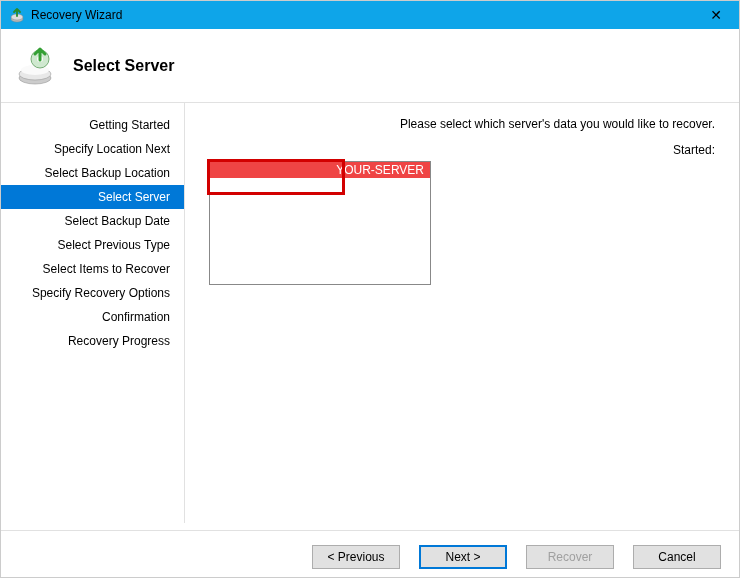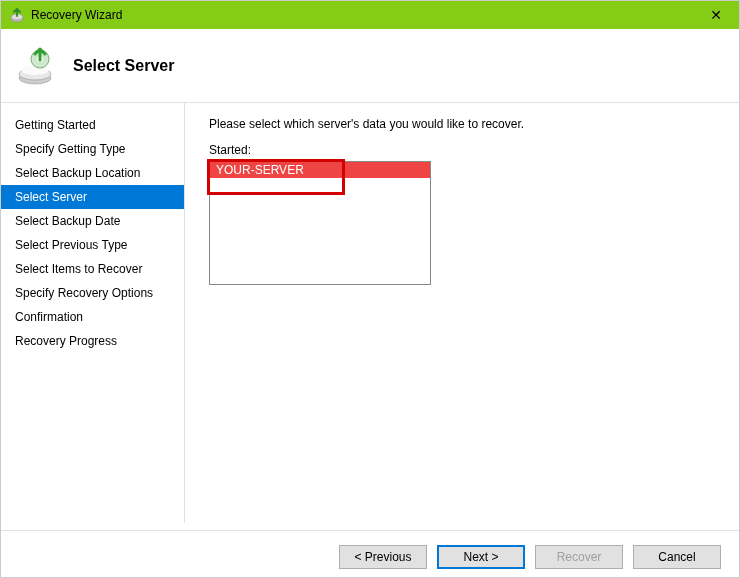--- a/index.html
+++ b/index.html
@@ -12,21 +12,21 @@
     height: 578px;
     overflow: hidden;
     position: relative;
     border: 1px solid #ccc;
   }
   .titlebar {
     height: 28px;
     display: flex;
     align-items: center;
     padding: 0 8px;
-    background: #84cc16;
+    background: #0ea5e9;
   }
   .titlebar .app-icon {
     width: 16px; height: 16px;
     margin-right: 6px;
     display: flex;
     align-items: center;
     justify-content: center;
   }
   .titlebar .title {
     flex: 1;
@@ -57,20 +57,21 @@
   }
   .header-title {
     font-size: 16px;
     font-weight: bold;
     color: #000;
   }
   .body {
     display: flex;
     height: 420px;
     position: relative;
+    text-align: right;
   }
   .sidebar {
     width: 184px;
     border-right: 1px solid #e1e1e1;
     padding-top: 10px;
   }
   .step {
     padding: 5px 14px;
     font-size: 12px;
     color: #000;
@@ -119,21 +120,21 @@
   }
   .footer {
     position: absolute;
     bottom: 8px;
     left: 0;
     right: 0;
     border-top: 1px solid #e1e1e1;
     padding: 14px 18px 0 18px;
     display: flex;
     justify-content: flex-end;
-    gap: 10px;
+    gap: 19px;
     background: #fff;
   }
   .btn {
     min-width: 88px;
     height: 24px;
     border: 1px solid #adadad;
     background: #e1e1e1;
     font-size: 12px;
     color: #000;
     cursor: pointer;
@@ -174,21 +175,21 @@
       <ellipse cx="25" cy="13" rx="3" ry="3" fill="#fafafa"></ellipse>
       <path d="M25 10 L25 -1 M25 -1 L20 4 M25 -1 L30 4" transform="translate(0,4)" stroke="#34a034" stroke-width="3" fill="none" stroke-linecap="round" stroke-linejoin="round"></path>
     </svg>
   </span>
   <span class="header-title">Select Server</span>
 </div>
 
 <div class="body">
   <div class="sidebar">
     <div class="step">Getting Started</div>
-    <div class="step">Specify Getting Type</div>
+    <div class="step">Specify Location Next</div>
     <div class="step">Select Backup Location</div>
     <div class="step active">Select Server</div>
     <div class="step">Select Backup Date</div>
     <div class="step">Select Previous Type</div>
     <div class="step">Select Items to Recover</div>
     <div class="step">Specify Recovery Options</div>
     <div class="step">Confirmation</div>
     <div class="step">Recovery Progress</div>
   </div>
 

